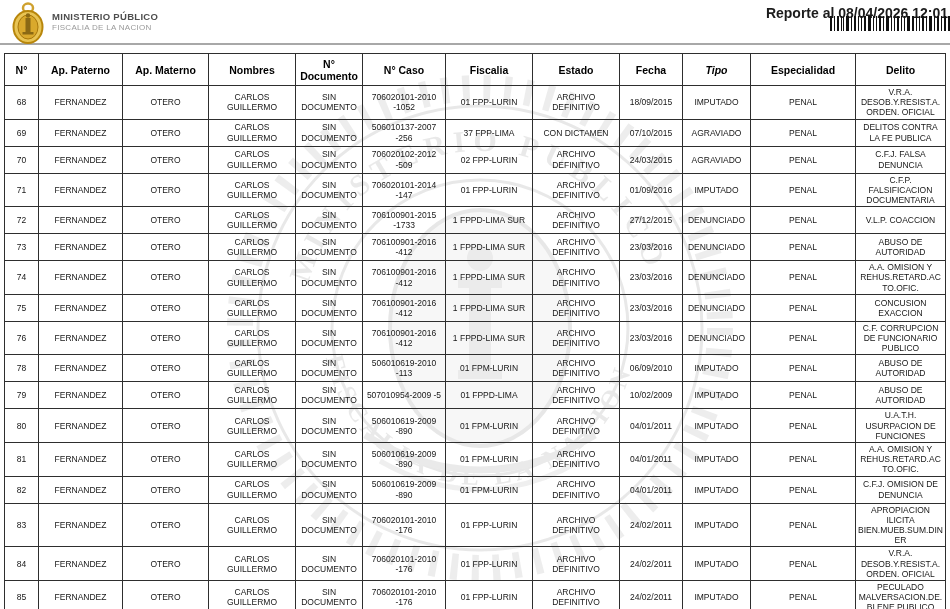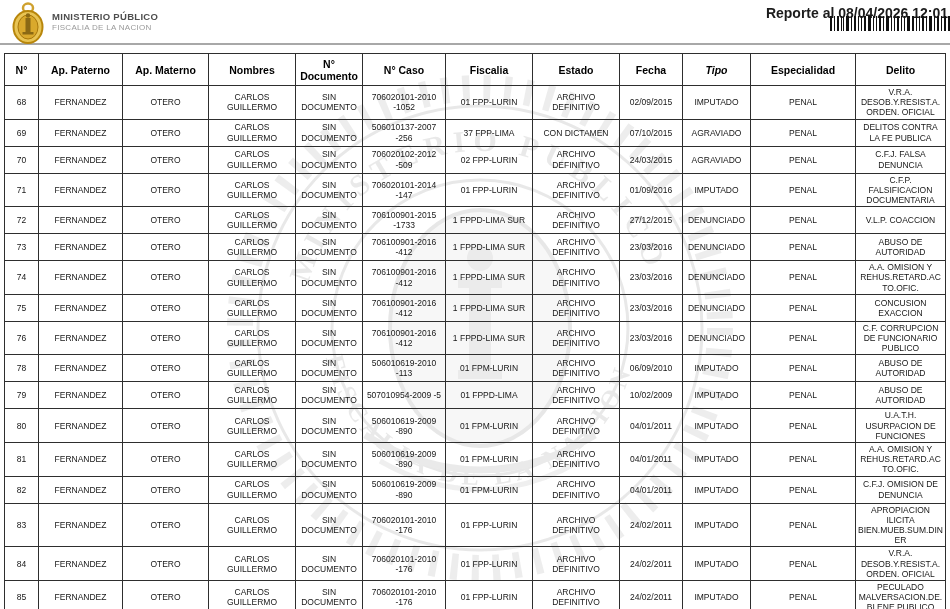--- a/index.html
+++ b/index.html
@@ -154,21 +154,21 @@
     <tbody>
         <tr>
           <td>68</td>
           <td>FERNANDEZ</td>
           <td>OTERO</td>
           <td>CARLOS GUILLERMO</td>
           <td>SIN DOCUMENTO</td>
           <td>706020101-2010 -1052</td>
           <td>01 FPP-LURIN</td>
           <td>ARCHIVO DEFINITIVO</td>
-          <td>02/09/2015</td>
+          <td>18/09/2015</td>
           <td>IMPUTADO</td>
           <td>PENAL</td>
           <td>V.R.A. DESOB.Y.RESIST.A.ORDEN. OFICIAL</td>
         </tr>
         <tr>
           <td>69</td>
           <td>FERNANDEZ</td>
           <td>OTERO</td>
           <td>CARLOS GUILLERMO</td>
           <td>SIN DOCUMENTO</td>

